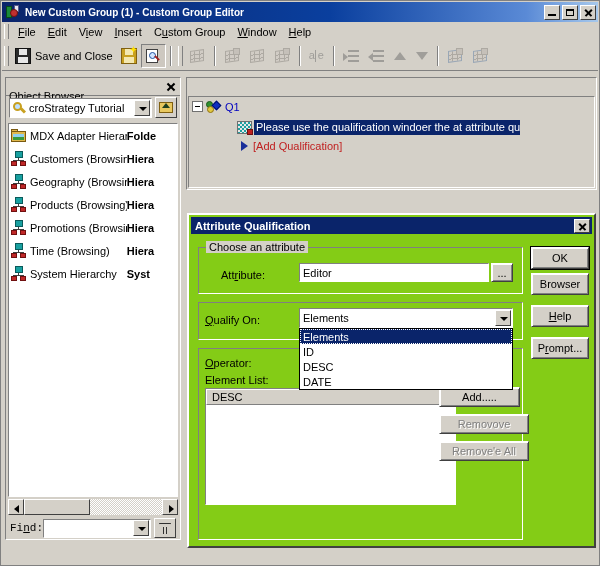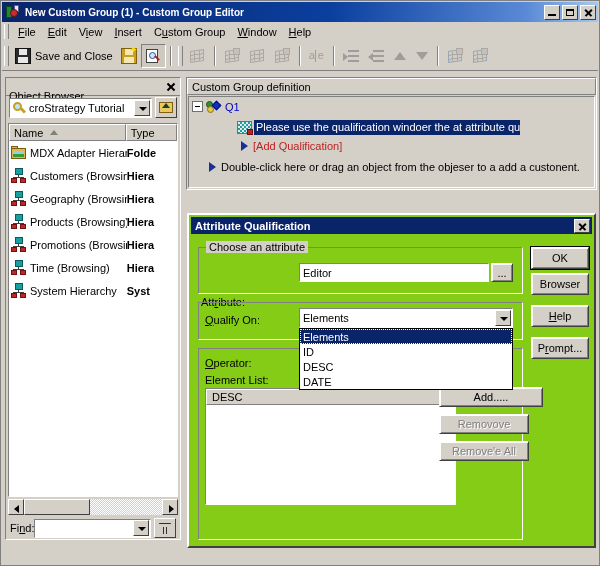--- a/index.html
+++ b/index.html
@@ -293,21 +293,21 @@
   .sb-btn.left::after { left:5px; border-top:4px solid transparent; border-bottom:4px solid transparent; border-right:5px solid #000;}
   .sb-btn.right::after{ left:6px; border-top:4px solid transparent; border-bottom:4px solid transparent; border-left:5px solid #000;}
   .sb-track { flex:1 1 auto; height:16px; background:
       repeating-conic-gradient(#ffffff 0% 25%, #d4d0c8 0% 50%) 0 0/2px 2px; }
   .sb-thumb { width:66px; height:16px; background:#d4d0c8; border:1px solid; border-color:#ffffff #404040 #404040 #ffffff; box-sizing:border-box; cursor:default;}
 
   .ob-findrow {
     position:absolute; left:2px; top:439px; width:170px; height:22px;
     display:flex; align-items:center; padding:0 2px; box-sizing:border-box;
   }
-  .find-label { font-size:11px; margin-right:0; }
+  .find-label { font-size:11px; margin-right:0;font-family:Liberation Mono, monospace; }
   .find-combo { flex:1 1 auto; height:19px; background:#ffffff; border:1px solid; border-color:#808080 #ffffff #ffffff #808080; box-sizing:border-box; display:flex; align-items:center;}
   .find-combo input {
     border:none; outline:none; background:transparent; flex:1 1 auto;
     font-family:"Liberation Sans", sans-serif; font-size:11px; padding:0 2px; width:10px;
   }
   .funnel-btn {
     width:22px; height:20px; margin-left:3px; flex:0 0 auto;
     background:#d4d0c8; border:1px solid; border-color:#ffffff #404040 #404040 #ffffff;
     position:relative; box-sizing:border-box; cursor:default;
   }
@@ -602,29 +602,20 @@
         <span class="ctext">croStrategy Tutorial</span>
         <span class="combo-arrow"></span>
       </div>
       <div class="ob-upbtn">
         <span class="fold"></span>
           <span class="arw"></span>
       </div>
     </div>
 
     <div class="ob-list">
-      <div class="lv-head">
-        <div class="lv-hcell name">
-          <span>Name</span>
-          <span class="sort-tri"></span>
-        </div>
-        <div class="lv-hcell type">
-          <span>Type</span>
-        </div>
-      </div>
 
       <div class="lv-row">
         <div class="lv-name">
           <span class="ic-folder">
               <span class="t"></span>
               <span class="b"></span>
               <span class="w"></span>
             </span>
           <span>MDX Adapter Hierarchies</span>
         </div>
@@ -731,21 +722,20 @@
         <span class="combo-arrow"></span>
       </div>
       <div class="funnel-btn">
         <span class="f1"></span>
           <span class="f2"></span>
       </div>
     </div>
   </div>
 
   <div class="cgd-panel">
-    <div class="cgd-header">Custom Group definition</div>
     <div class="cgd-body">
 
       <div class="tree-row" style="padding-left:3px; margin-top:1px;">
         <span class="expander"></span>
         <span class="ic-q1">
             <span class="c1"></span>
             <span class="c2"></span>
             <span class="d"></span>
           </span>
         <span class="q1-label">Q1</span>
@@ -756,38 +746,34 @@
             <span class="r"></span>
           </span>
         <span class="sel-text">Please use the qualification windoer the at attribute qua</span>
       </div>
 
       <div class="tree-row" style="padding-left:52px; margin-top:1px;">
         <span class="bullet-blue"></span>
         <span class="addqual">[Add Qualification]</span>
       </div>
 
-      <div class="tree-row" style="padding-left:20px; margin-top:4px;">
-        <span class="bullet-blue"></span>
-        <span class="hint-text">Double-click here or drag an object from the objeser to a add a custonent.</span>
-      </div>
 
     </div>
   </div>
 
   <div class="dlg">
     <div class="dlg-title">
       <span class="dlg-title-text">Attribute Qualification</span>
       <span class="dlg-close"></span>
     </div>
 
     <div class="group" style="left:9px; top:32px; width:325px; height:47px;">
       <span class="group-legend">Choose an attribute</span>
     </div>
-    <span class="lbl" style="position:absolute; left:12px; top:54px;margin-top:27px;">Att<u>r</u>ibute:</span>
+    <span class="lbl" style="position:absolute; left:32px; top:54px;">Att<u>r</u>ibute:</span>
     <div class="textbox" style="position:absolute; left:110px; top:48px; width:190px; height:19px;">
       <span>Editor</span>
     </div>
     <div class="btn" style="position:absolute; left:302px; top:48px; width:22px; height:19px;">
       <span>...</span>
     </div>
 
     <div class="group" style="left:9px; top:87px; width:325px; height:38px;"></div>
     <span class="lbl" style="position:absolute; left:16px; top:99px;"><u>Q</u>ualify On:</span>
     <div class="textbox" style="position:absolute; left:110px; top:93px; width:214px; height:20px;">
@@ -811,21 +797,21 @@
     </div>
 
     <div class="group" style="left:9px; top:133px; width:325px; height:192px;"></div>
     <span class="lbl" style="position:absolute; left:16px; top:142px;"><u>O</u>perator:</span>
     <span class="lbl" style="position:absolute; left:16px; top:159px;">Element List:</span>
 
     <div class="listbox" style="left:16px; top:173px; width:251px; height:117px;">
       <div class="lb-head">DESC</div>
     </div>
 
-    <div class="btn" style="position:absolute; left:250px; top:172px; width:104px; height:20px;">
+    <div class="btn" style="position:absolute; left:250px; top:172px; width:81px; height:20px;">
       <span>Add.....</span>
     </div>
     <div class="btn disabled" style="position:absolute; left:250px; top:199px; width:90px; height:20px;">
       <span>Removove</span>
     </div>
     <div class="btn disabled" style="position:absolute; left:250px; top:226px; width:90px; height:20px;">
       <span>Remove'e All</span>
     </div>
 
 

